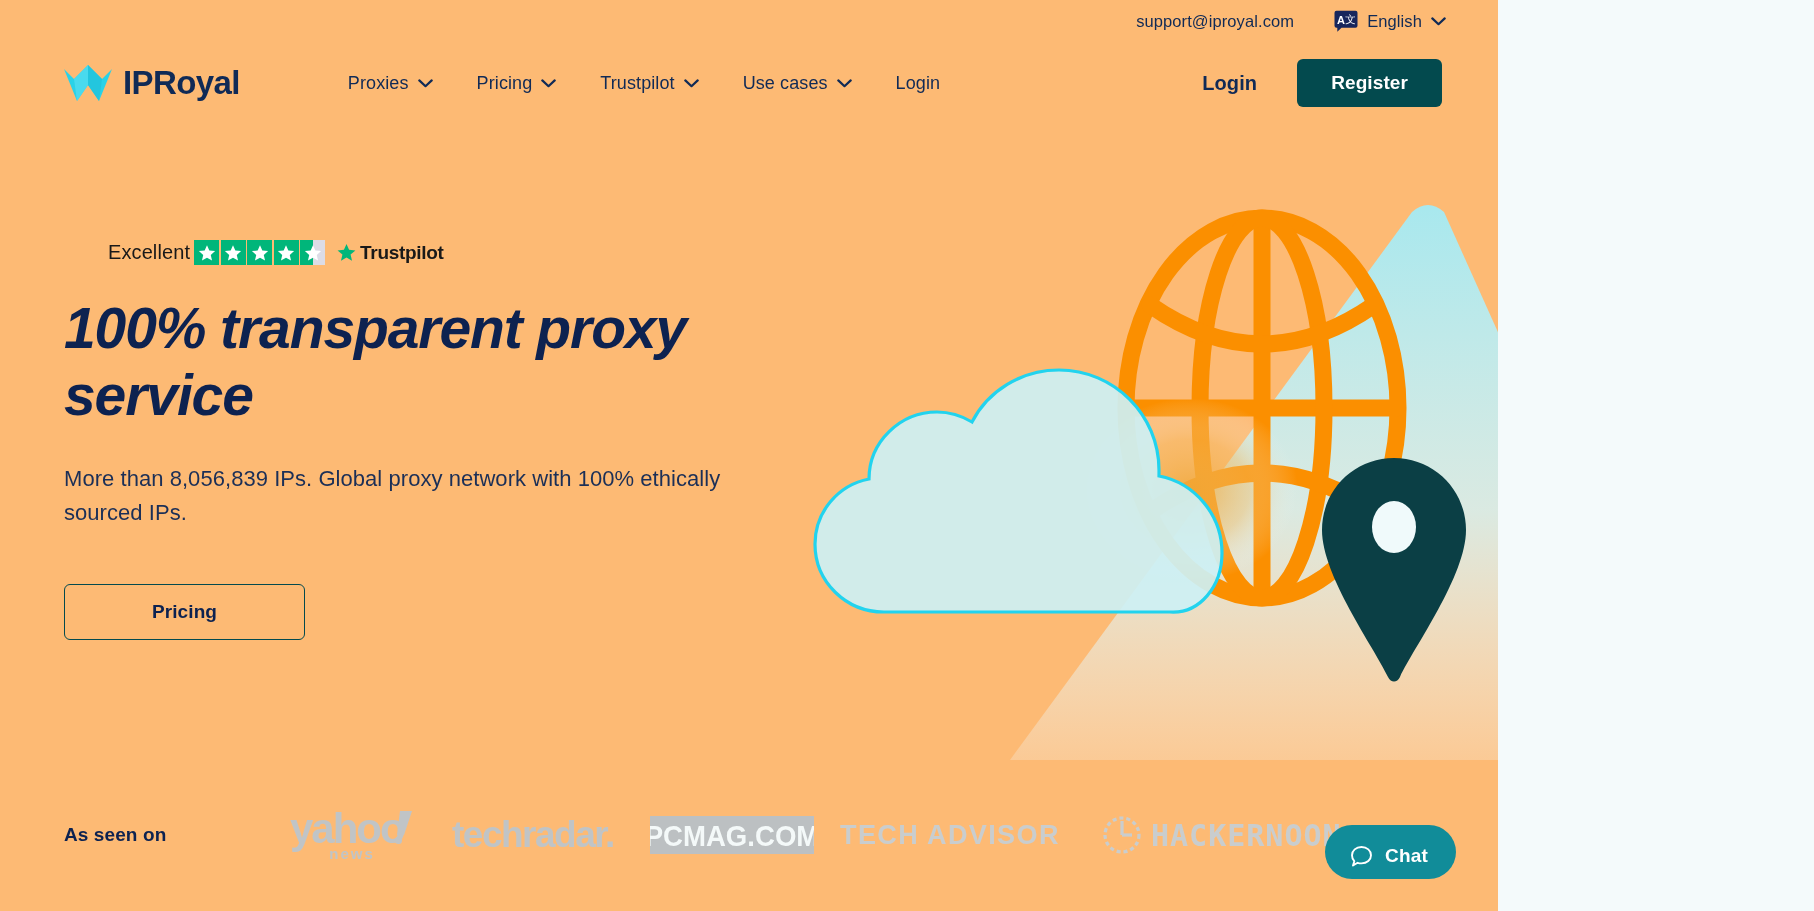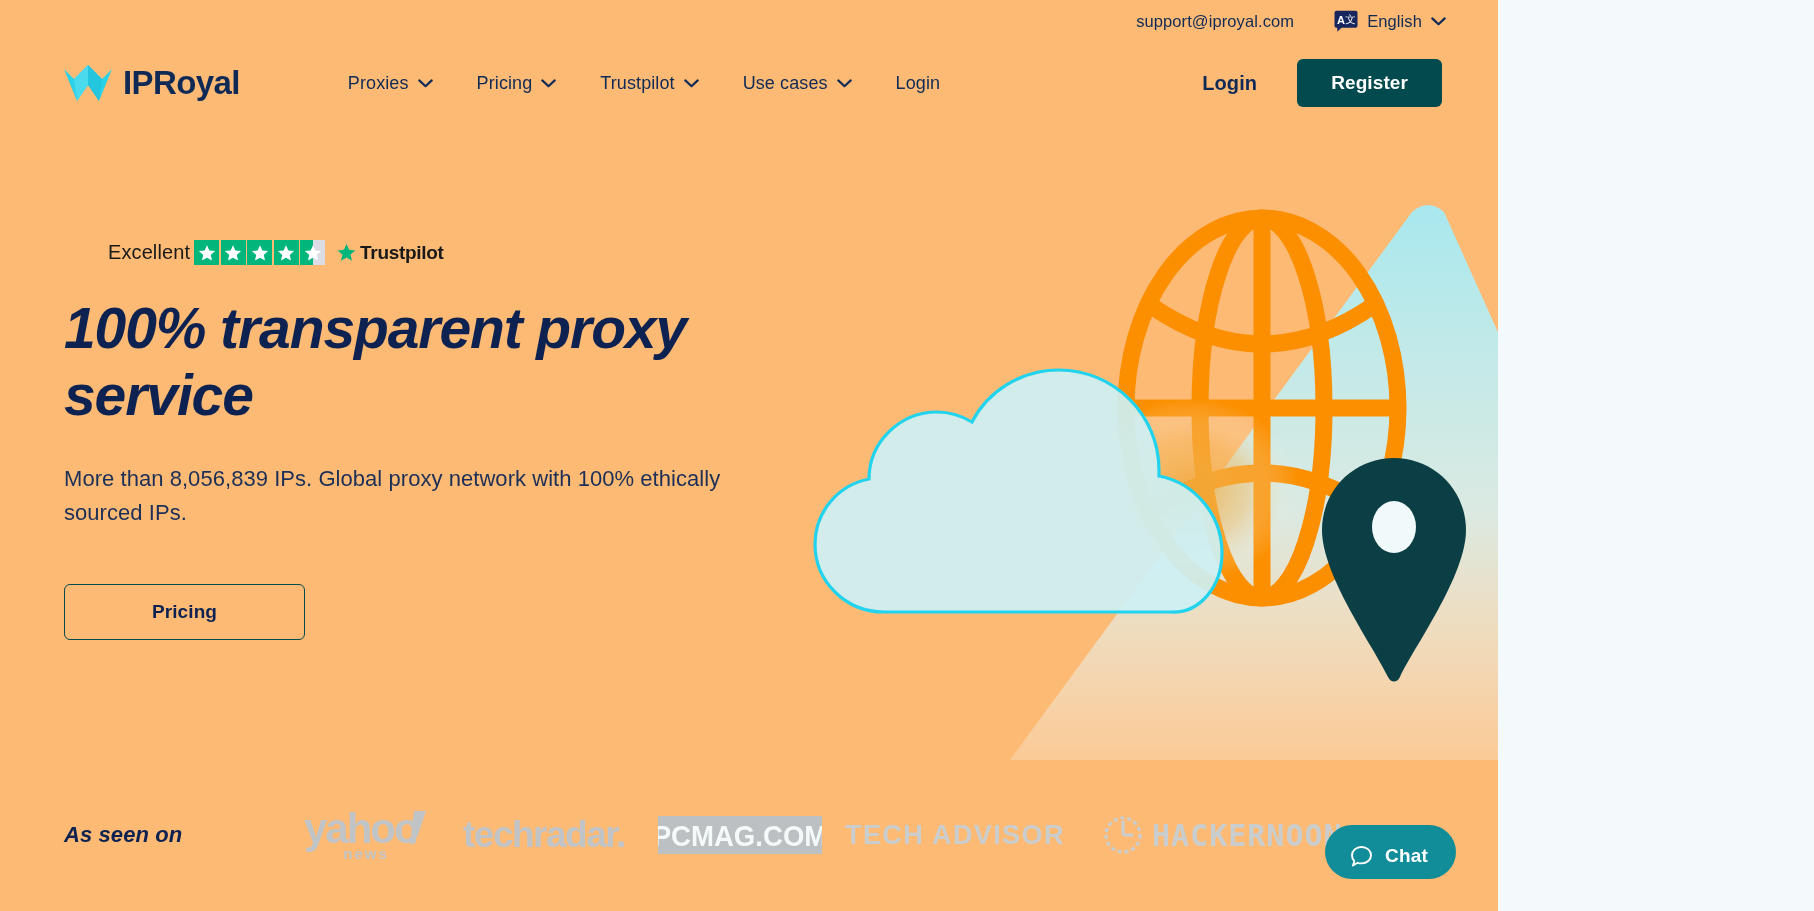--- a/index.html
+++ b/index.html
@@ -248,26 +248,25 @@
     position: absolute;
     left: 64px;
     right: 64px;
     top: 800px;
     height: 70px;
     display: flex;
     align-items: center;
     z-index: 3;
   }
   .seen-label {
-    font-size: 22px;
+    font-size: 19px;
     font-weight: 600;
     color: #0d2250;
     white-space: nowrap;
     letter-spacing: .1px;
-    font-style: italic;
   }
   .logo-strip {
     display: flex;
     align-items: center;
     flex: 1;
     justify-content: space-around;
     padding-left: 110px;
     padding-right: 10px;
   }
   .press-logo {

